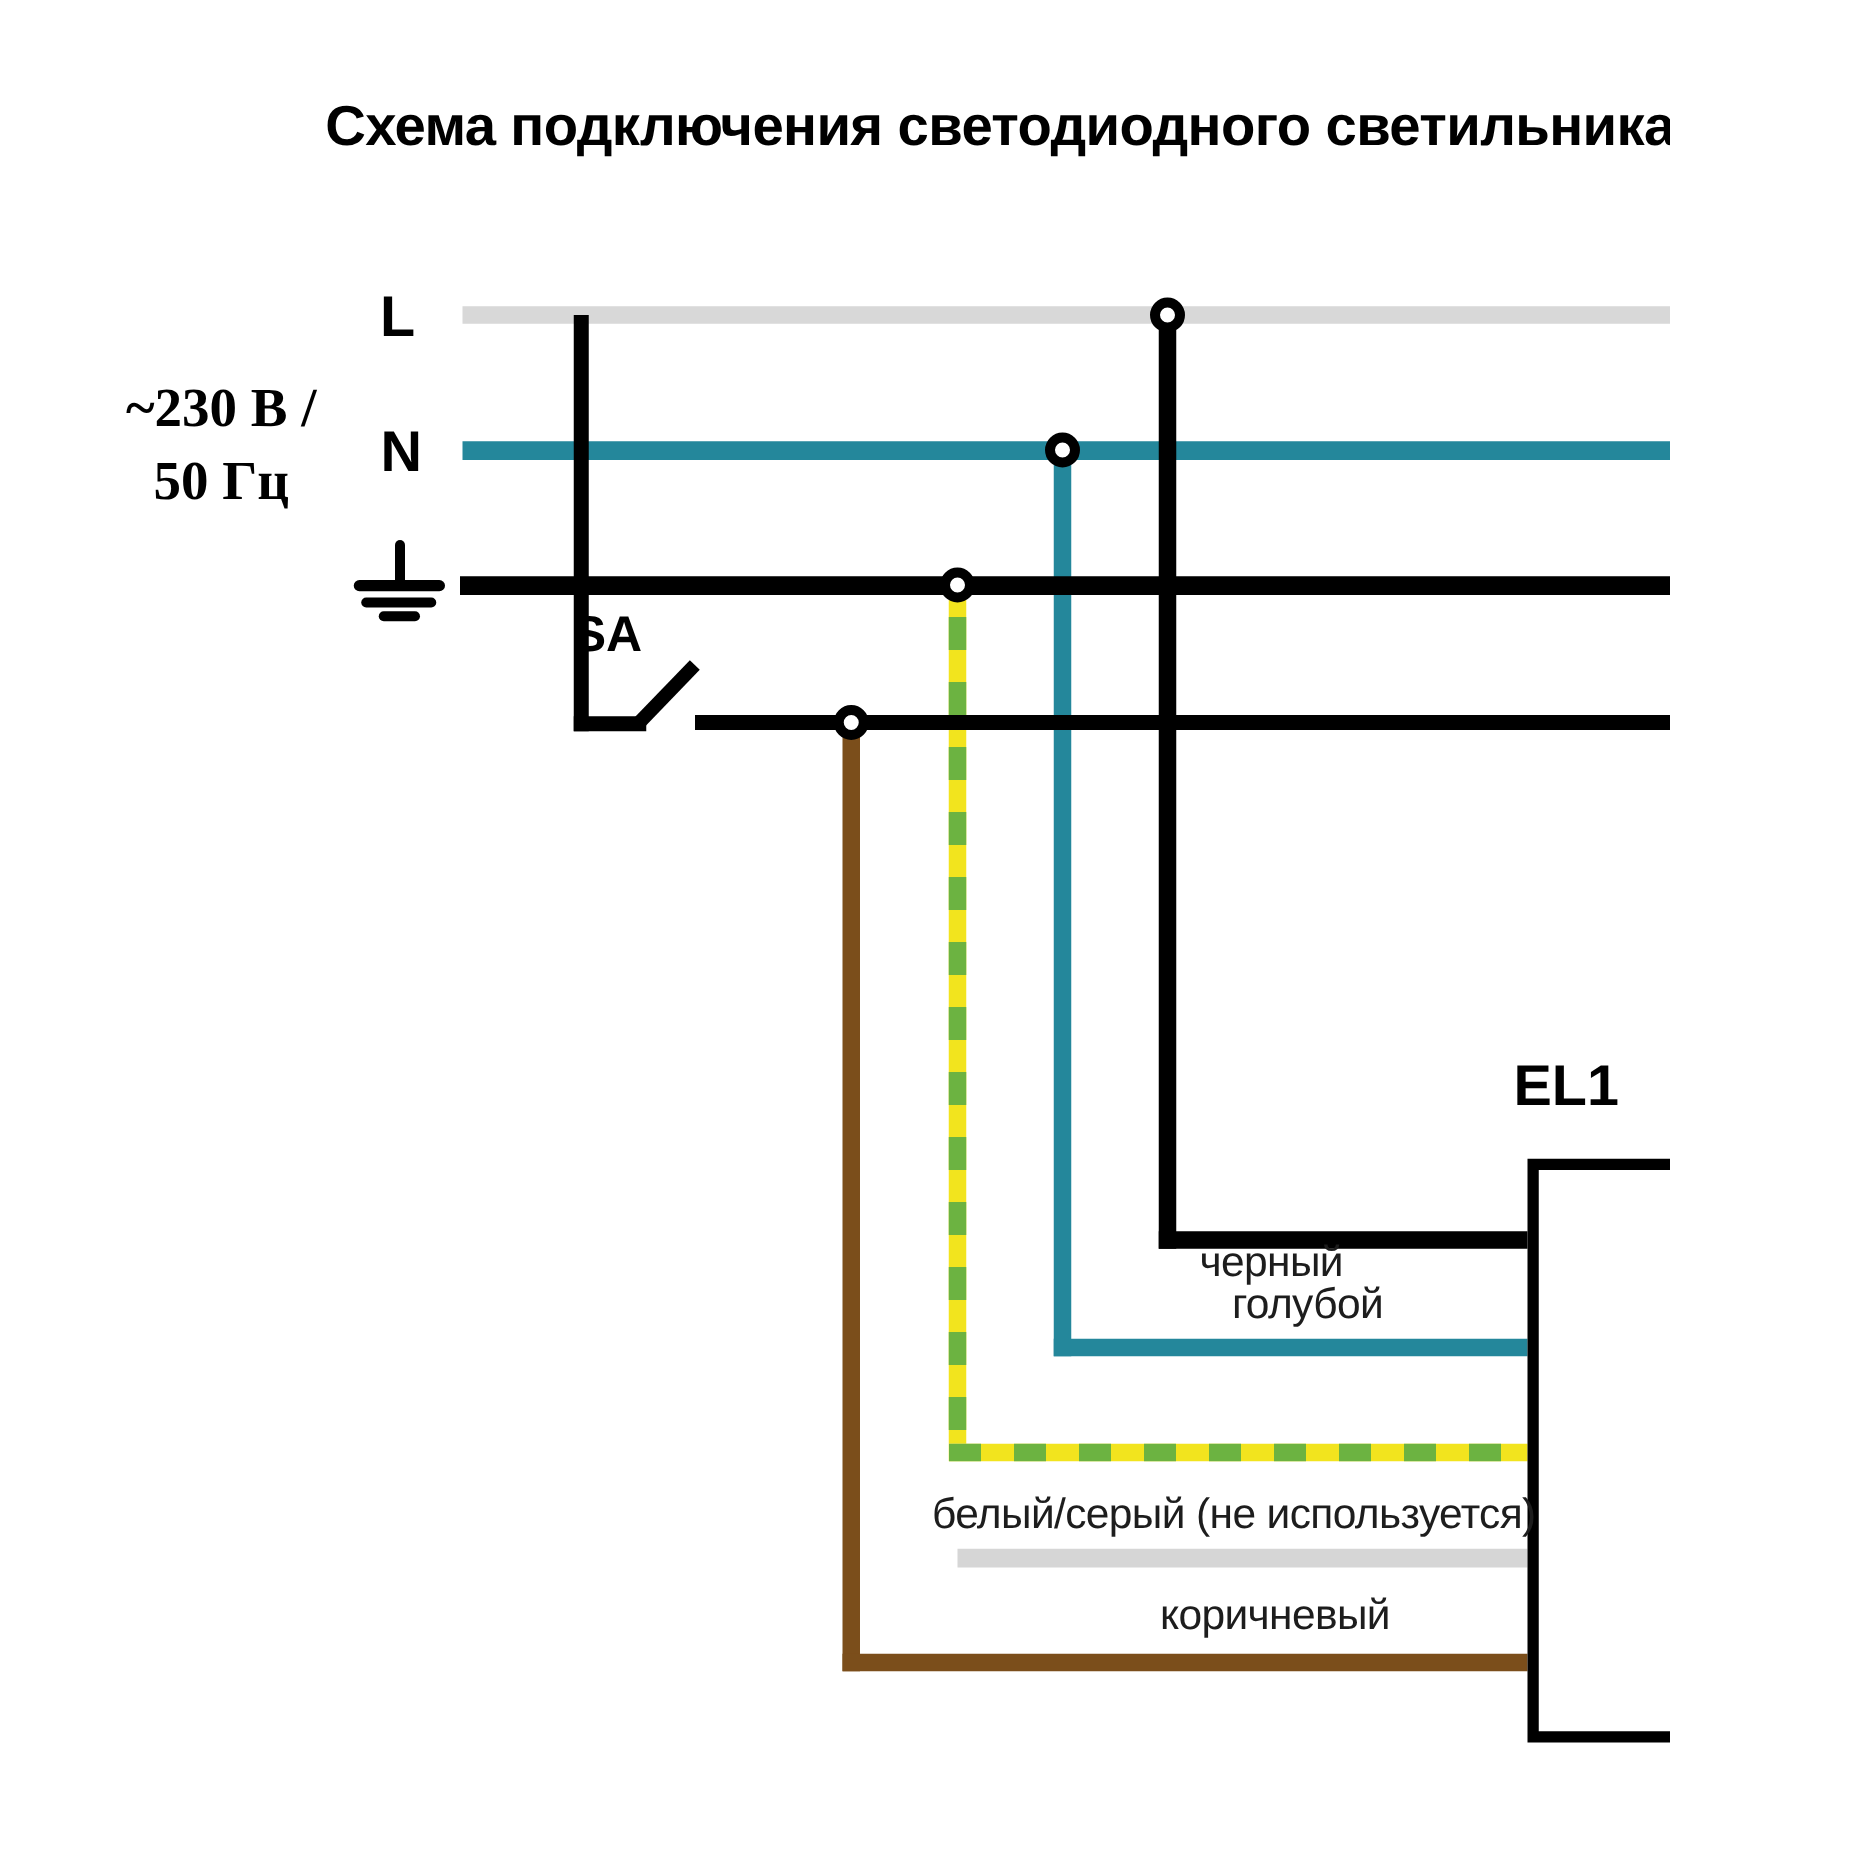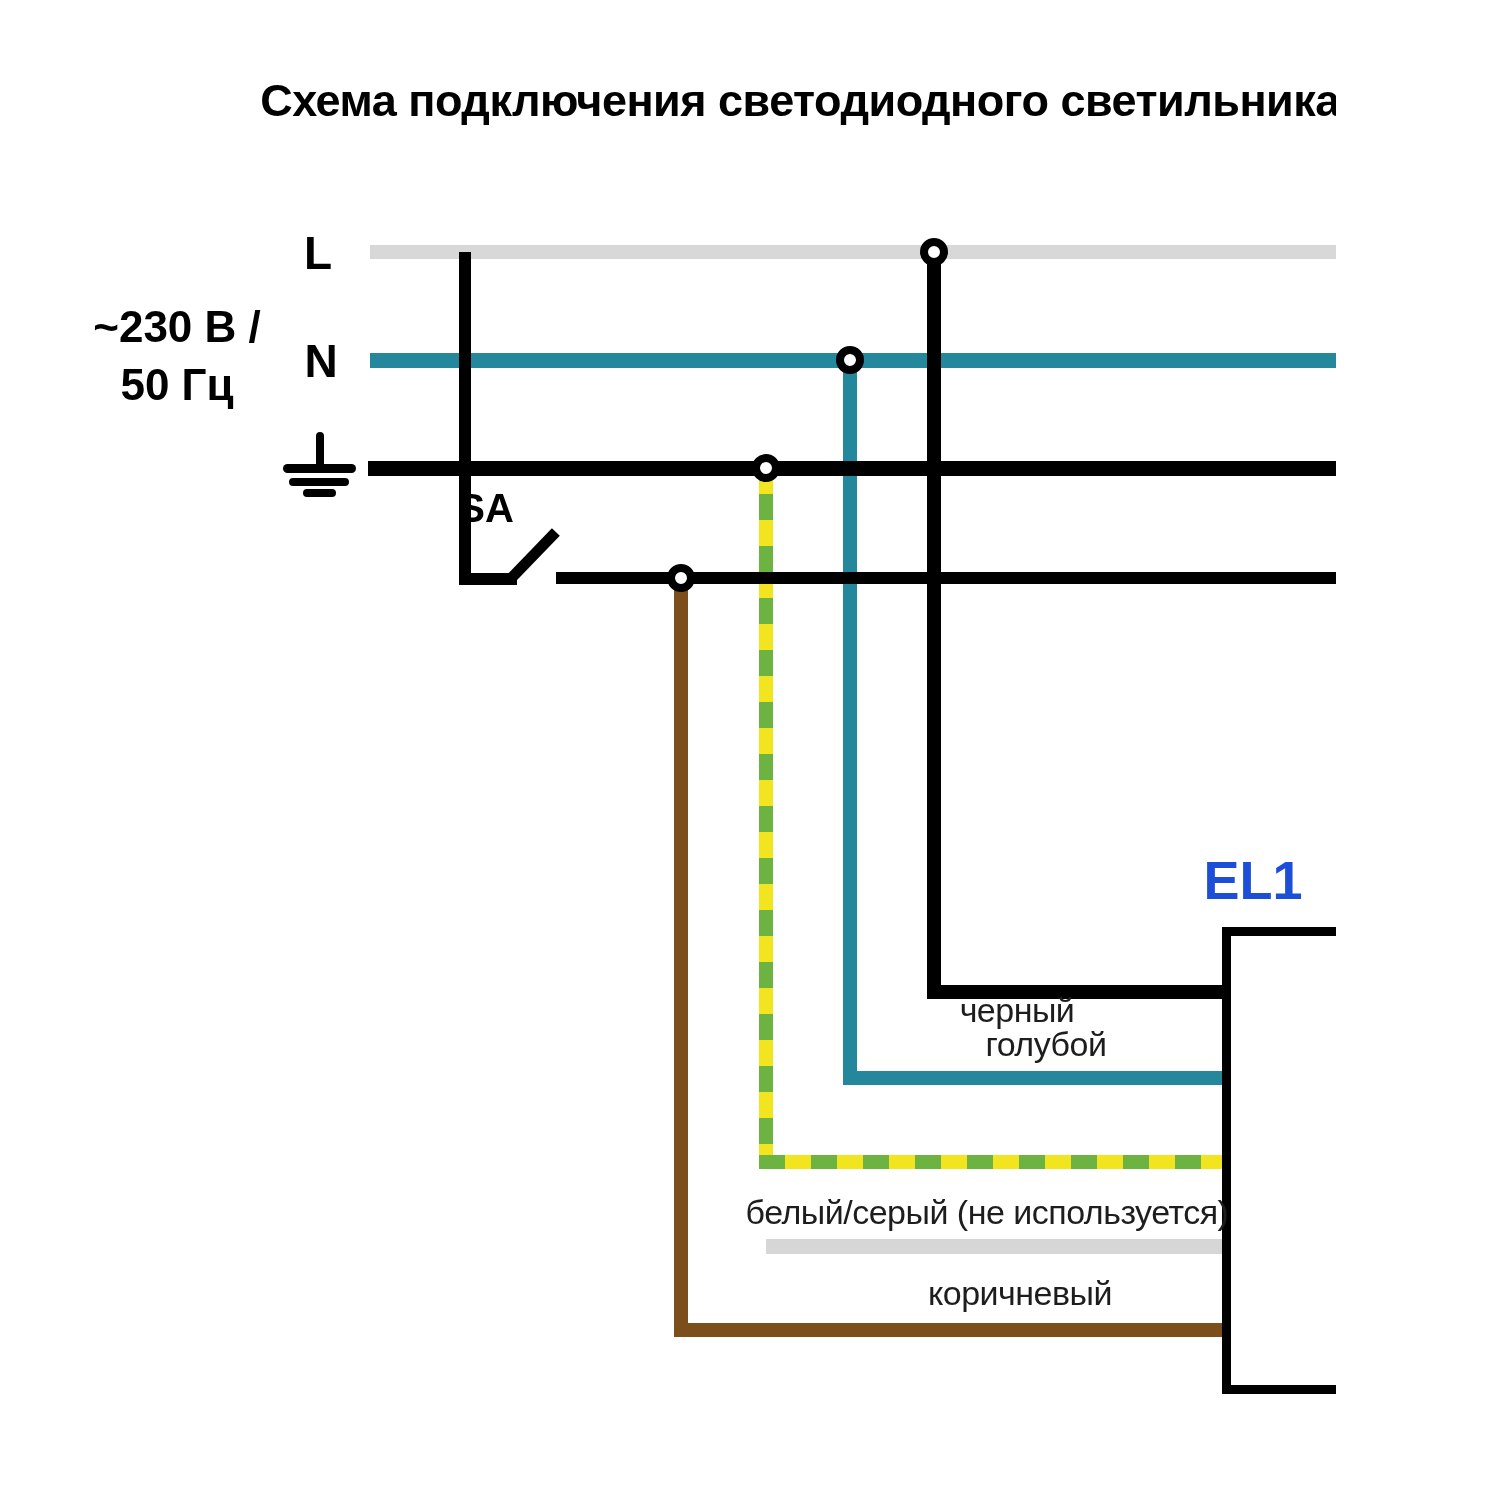--- a/index.html
+++ b/index.html
@@ -23,32 +23,33 @@
     text-align: center;
     font-size: 45px; font-weight: 700; color: #000;
     letter-spacing: -0.5px;
     line-height: 1.1;
   }
   .voltage {
     left: 58px; top: 298px; width: 238px;
     text-align: center;
     font-size: 44px; font-weight: 700; color: #000;
     line-height: 58px;
+    font-family: Liberation Serif, serif;
   }
   .bus-letter {
     transform: translate(-50%, -50%);
     font-size: 46px; font-weight: 700; color: #000;
   }
   .switch-label {
     transform: translate(-50%, -50%);
     font-size: 40px; font-weight: 700; color: #000;
   }
   .luminaire-label {
     transform: translate(-50%, -50%);
-    font-size: 54px; font-weight: 700; color: #1d4ed8; margin-top: 12px;
+    font-size: 46px; font-weight: 700; color: #000000;
   }
   .wire-label {
     transform: translate(-50%, -50%);
     font-size: 34px; font-weight: 400;
     color: var(--label-text, #1d1d1d);
     letter-spacing: -0.5px;
     white-space: nowrap;
   }
 
   

